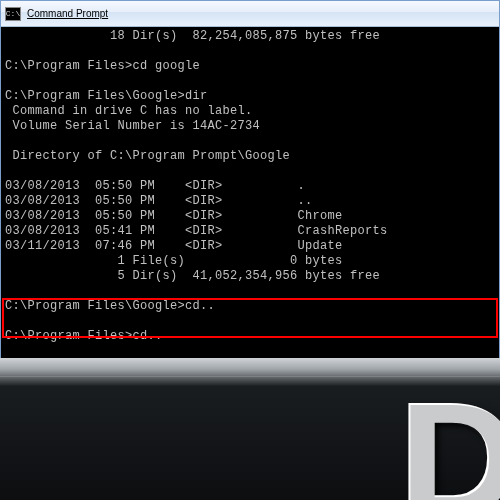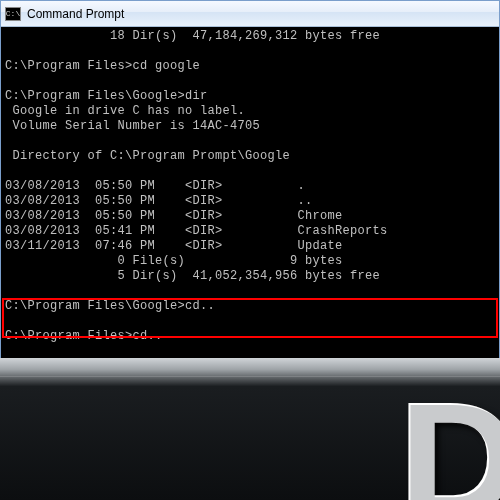--- a/index.html
+++ b/index.html
@@ -38,22 +38,23 @@
       align-items: center;
       justify-content: center;
     }
     .title-icon-inner {
       color: #ccc;
       font-size: 8px;
       font-family: 'Courier New', monospace;
       line-height: 1;
     }
     .title-text {
-      font-size: 12px;
+      font-size: 10px;
       color: #000;
+      text-decoration: underline;
     }
     .terminal {
       background: #000;
       color: #c0c0c0;
       font-family: 'Lucida Console', 'Courier New', monospace;
       font-size: 12px;
       line-height: 15px;
       padding: 2px 4px;
       white-space: pre;
       min-height: 310px;
@@ -106,36 +107,36 @@
 </head>
 <body>
 
 <div class="window">
   <div class="titlebar">
     <div class="title-icon">
       <span class="title-icon-inner">C:\</span>
     </div>
     <span class="title-text">Command Prompt</span>
   </div>
-  <div class="terminal"><span>              18 Dir(s)  47,184,269,312 bytes free</span>
+  <div class="terminal"><span>              18 Dir(s)  82,254,085,875 bytes free</span>
 <span></span>
 <span>C:\Program Files&gt;cd google</span>
 <span></span>
 <span>C:\Program Files\Google&gt;dir</span>
-<span> Google in drive C has no label.</span>
-<span> Volume Serial Number is 14AC-4705</span>
+<span> Command in drive C has no label.</span>
+<span> Volume Serial Number is 14AC-2734</span>
 <span></span>
 <span> Directory of C:\Program Prompt\Google</span>
 <span></span>
 <span>03/08/2013  05:50 PM    &lt;DIR&gt;          .</span>
 <span>03/08/2013  05:50 PM    &lt;DIR&gt;          ..</span>
 <span>03/08/2013  05:50 PM    &lt;DIR&gt;          Chrome</span>
 <span>03/08/2013  05:41 PM    &lt;DIR&gt;          CrashReports</span>
 <span>03/11/2013  07:46 PM    &lt;DIR&gt;          Update</span>
-<span>               0 File(s)              9 bytes</span>
+<span>               1 File(s)              0 bytes</span>
 <span>               5 Dir(s)  41,052,354,956 bytes free</span>
 <span></span>
 <span>C:\Program Files\Google&gt;cd..</span>
 <span></span>
 <span>C:\Program Files&gt;cd..</span>
 <span></span>
 <span>C:\&gt;d:</span>
 <span></span>
 <span>D:\&gt;</span><span>exit</span><span class="cursor">_</span></div>
 </div>

